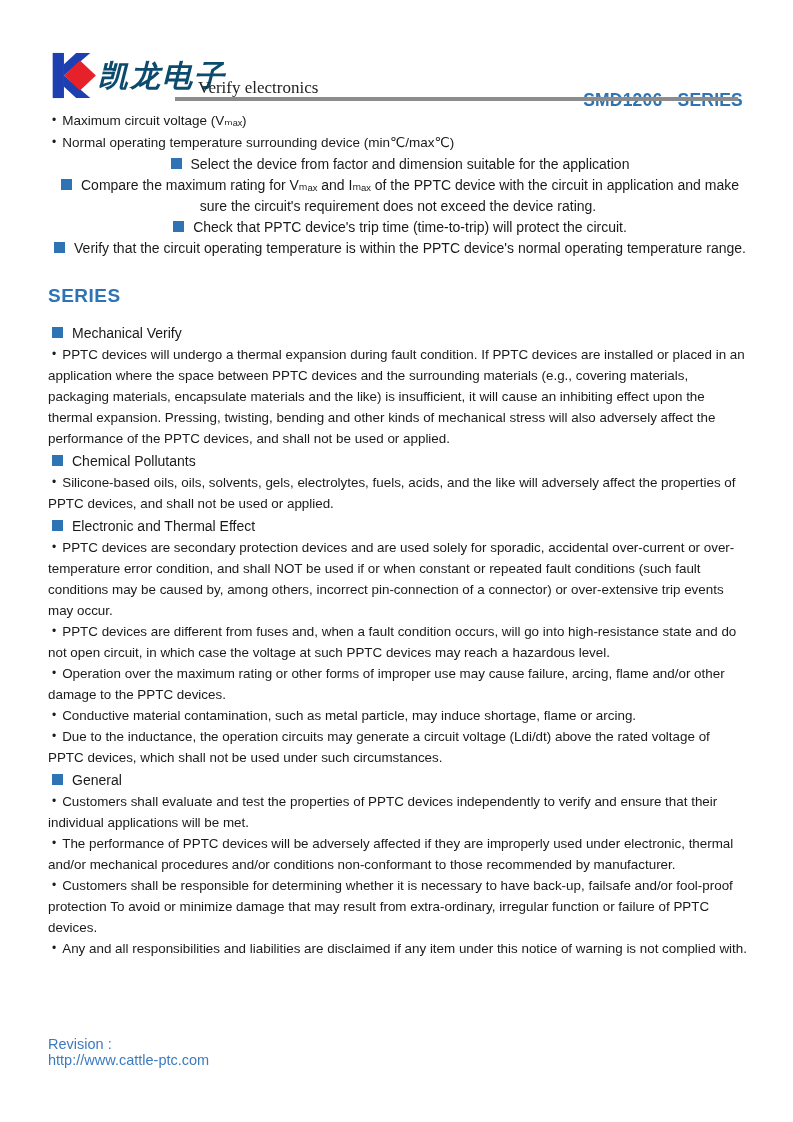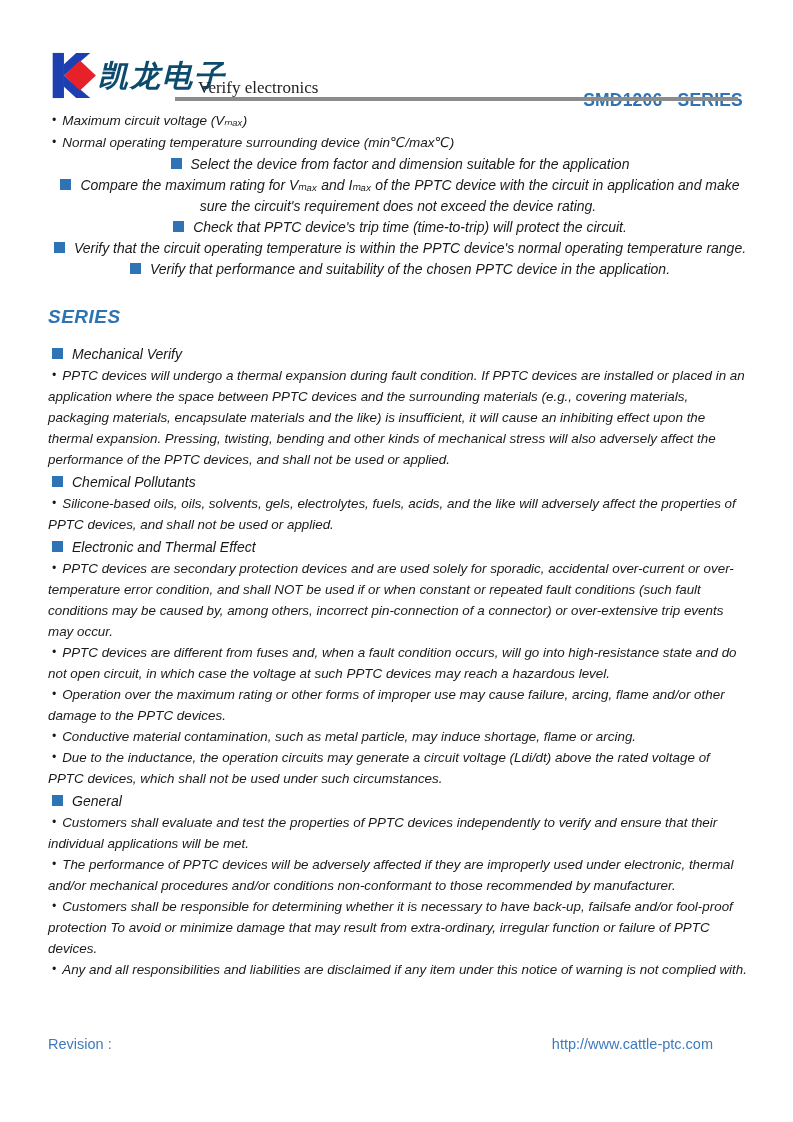--- a/index.html
+++ b/index.html
@@ -30,43 +30,43 @@
   .series {
     position:absolute; right:50px; top:90px;
     color:#2E74B5; font-weight:bold; font-size:17.5px;
     white-space:pre; letter-spacing:0.2px;
   }
   .rule {
     position:absolute; left:175px; right:55px; top:97px;
     height:4px; background:#8C8C8C;
   }
   
-  .main { margin:6px 45px 0 48px;font-style:italic; }
+  .main { margin:6px 45px 0 48px; }
   .dot-item { font-size:13.5px; line-height:20px; margin-bottom:1px; }
   .dot {
     display:inline-block; margin:0 6px 0 4px; font-size:12px;
     vertical-align:1px; color:#1a1a1a;
   }
   .sq-item { font-size:14px; line-height:21px;text-align:center; }
   .sq {
     display:inline-block; width:11px; height:11px;
     background:#2E74B5; margin:0 9px 0 4px;
   }
   .warning-title {
     margin-top:26px; margin-bottom:16px;
     color:#2E74B5; font-weight:bold; font-size:19px; letter-spacing:0.5px;
   }
   .sec-head { font-size:14px; line-height:21px; margin-top:2px; }
   .wb { font-size:13.4px; line-height:21px; margin:0; }
   .wb .dot { vertical-align:1px; }
   
   .footer {
     position:absolute; left:48px; right:80px; top:1036px;
-    display:flex; justify-content:space-between; align-items:flex-end;
-    color:#3C7BBE; font-size:14.5px;
+    display:flex; justify-content:space-between; align-items:flex-start;
+    color:#3C7BBE; font-size:14.5px;flex-direction:column;
   }
   .footer a { color:#3C7BBE; text-decoration:none; cursor:pointer; }
 </style>
 </head>
 <body>
 
 <div class="page">
 
   <div class="header">
     <svg class="logo-svg" viewBox="0 0 60 50" aria-hidden="true">
@@ -83,21 +83,20 @@
 
   <div class="main">
 
     <p class="dot-item"><span class="dot">•</span><span>Maximum circuit voltage (Vₘₐₓ)</span></p>
     <p class="dot-item"><span class="dot">•</span><span>Normal operating temperature surrounding device (min℃/max℃)</span></p>
 
     <p class="sq-item"><span class="sq"></span><span>Select the device from factor and dimension suitable for the application</span></p>
     <p class="sq-item"><span class="sq"></span><span>Compare the maximum rating for Vₘₐₓ and Iₘₐₓ of the PPTC device with the circuit in application and make sure the circuit's requirement does not exceed the device rating.</span></p>
     <p class="sq-item"><span class="sq"></span><span>Check that PPTC device's trip time (time-to-trip) will protect the circuit.</span></p>
     <p class="sq-item"><span class="sq"></span><span>Verify that the circuit operating temperature is within the PPTC device's normal operating temperature range.</span></p>
-    <p class="sq-item"><span class="sq"></span><span>Verify that performance and suitability of the chosen PPTC device in the application.</span></p>
 
     <h1 class="warning-title">SERIES</h1>
 
     <p class="sec-head"><span class="sq"></span><span>Mechanical Verify</span></p>
     <p class="wb"><span class="dot">•</span><span>PPTC devices will undergo a thermal expansion during fault condition. If PPTC devices are installed or placed in an application where the space between PPTC devices and the surrounding materials (e.g., covering materials, packaging materials, encapsulate materials and the like) is insufficient, it will cause an inhibiting effect upon the thermal expansion. Pressing, twisting, bending and other kinds of mechanical stress will also adversely affect the performance of the PPTC devices, and shall not be used or applied.</span></p>
 
     <p class="sec-head"><span class="sq"></span><span>Chemical Pollutants</span></p>
     <p class="wb"><span class="dot">•</span><span>Silicone-based oils, oils, solvents, gels, electrolytes, fuels, acids, and the like will adversely affect the properties of PPTC devices, and shall not be used or applied.</span></p>
 
     <p class="sec-head"><span class="sq"></span><span>Electronic and Thermal Effect</span></p>

